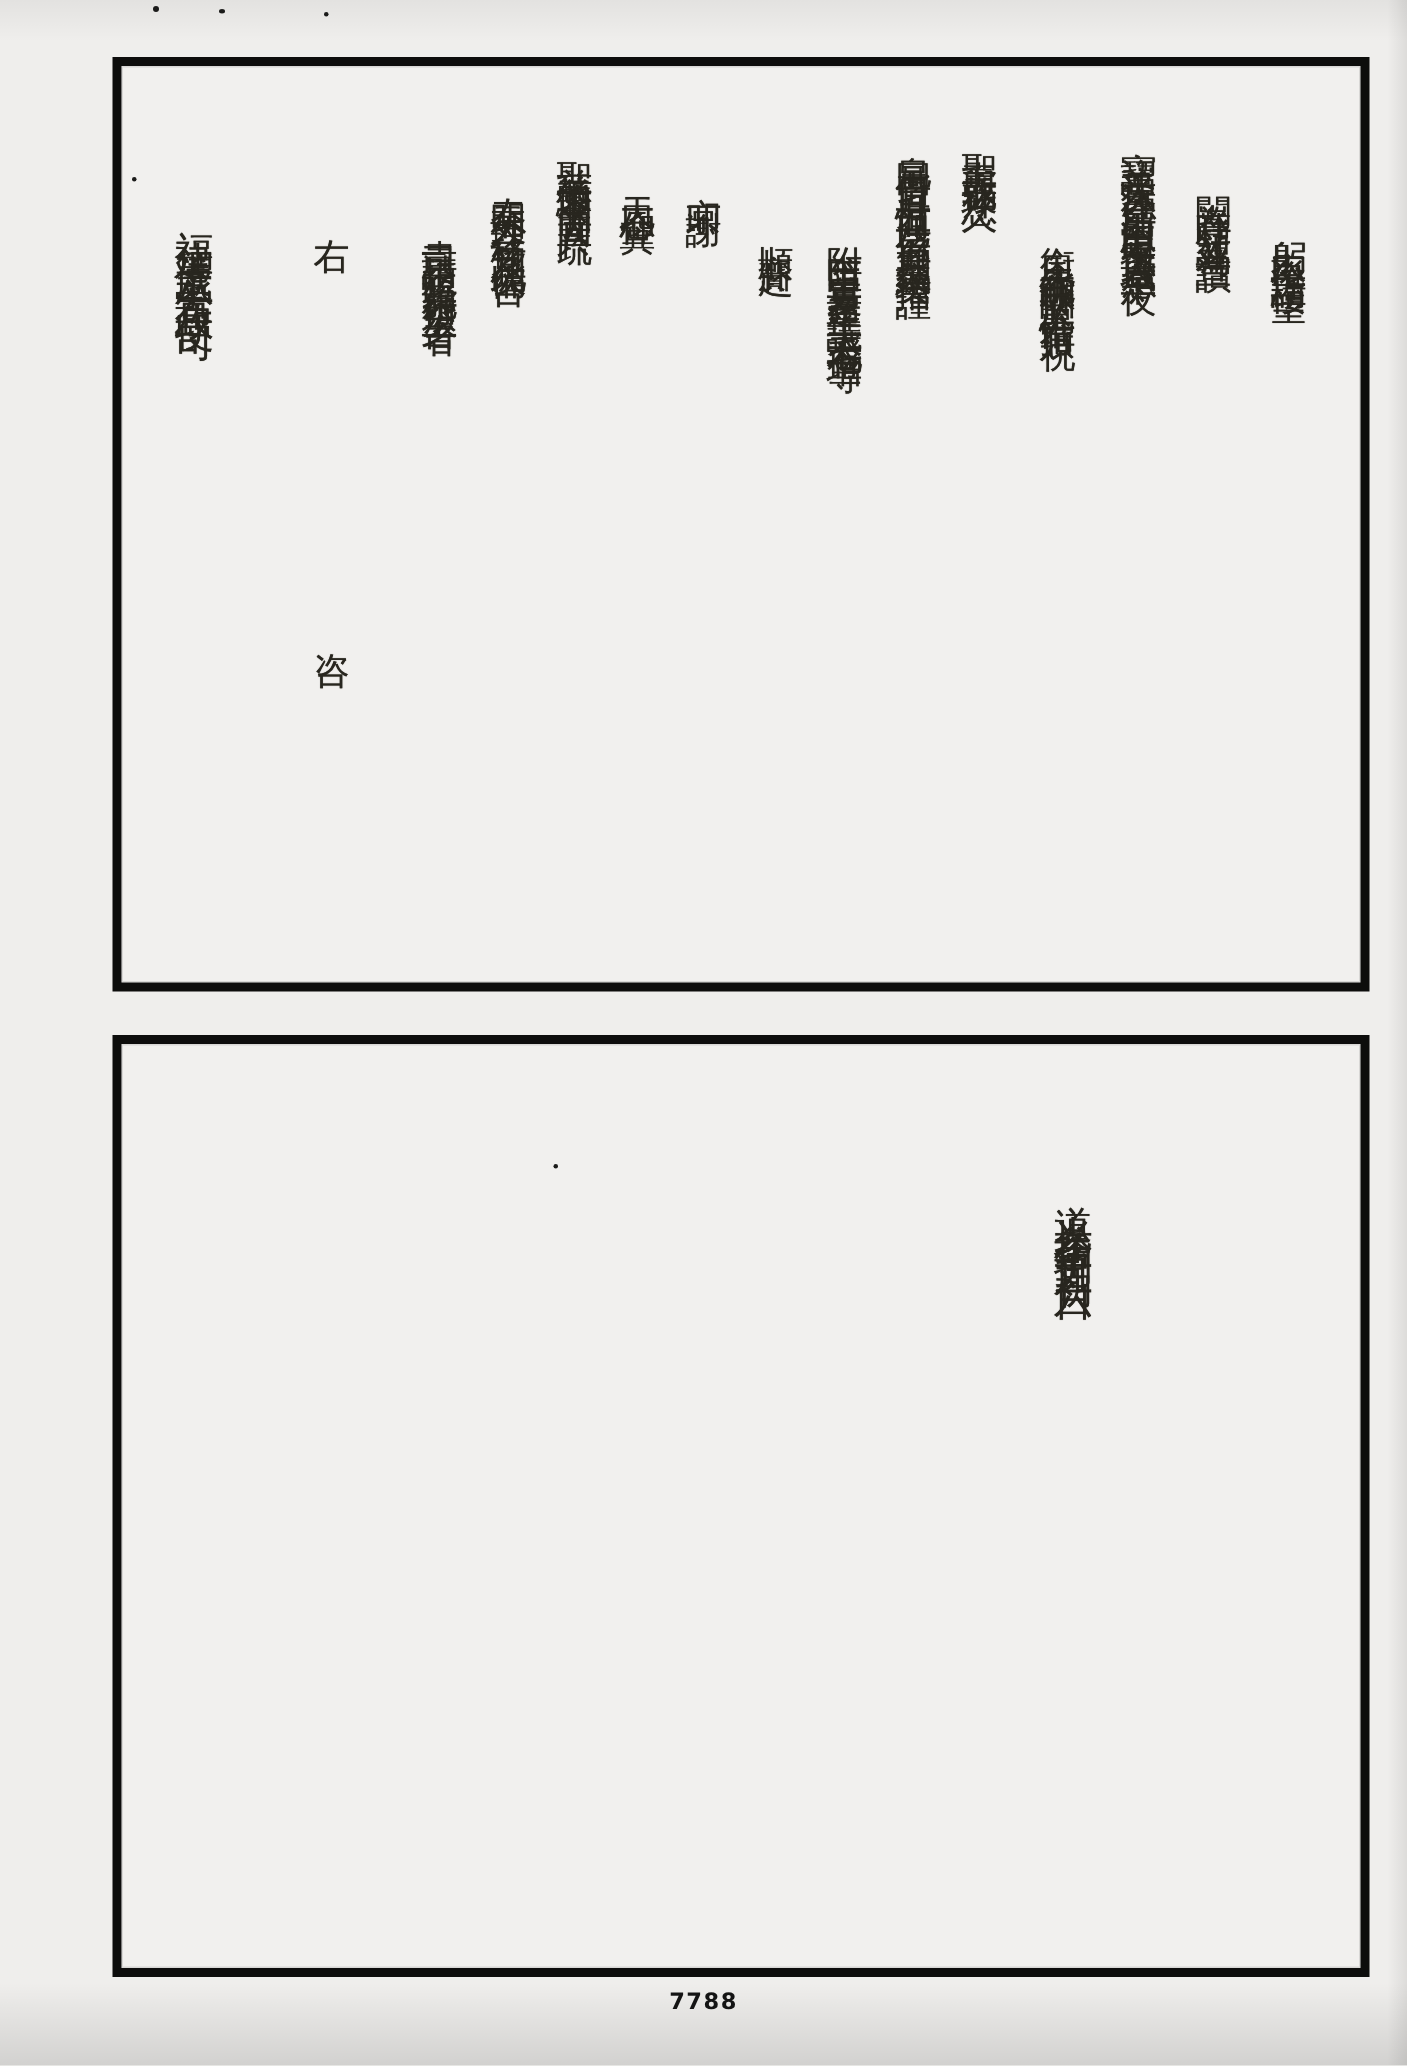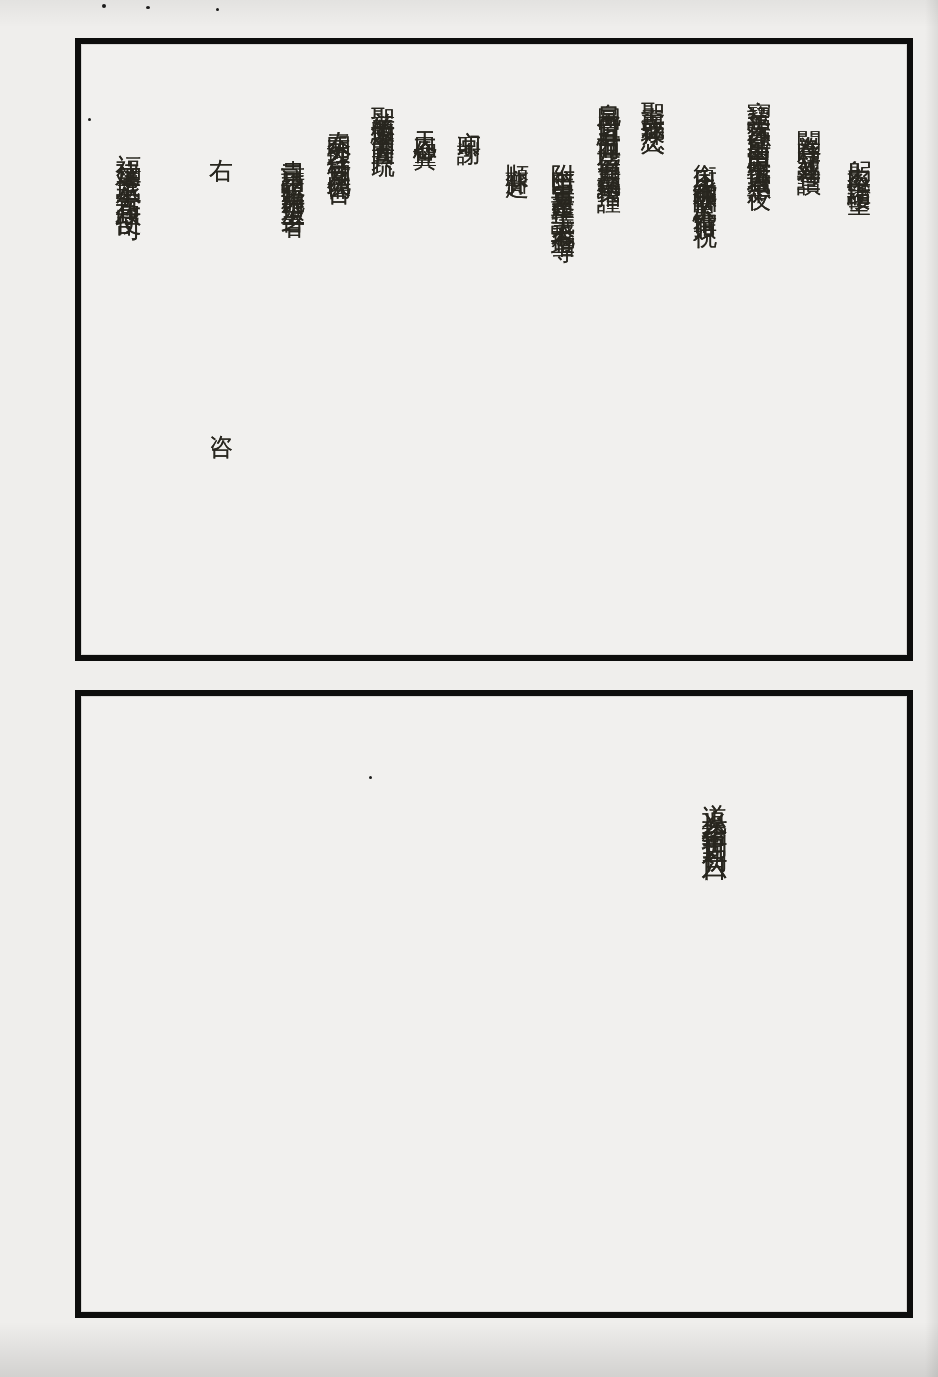--- a/index.html
+++ b/index.html
@@ -75,13 +75,14 @@
     <div class="vcol" style="right:670px;top:96px;">右</div>
     <div class="vcol" style="right:670px;top:372px;">咨</div>
     <div class="vcol lg" style="right:760px;top:89px;">福建等處承宣布政使司</div>
   </div>
 
   <div id="frame2" class="frame">
     <div class="speck" style="left:288px;top:80px;width:3px;height:3px;"></div>
     <div class="vcol date" style="right:174px;top:87px;">道光參拾年捌月初六日</div>
   </div>
 
+  <div id="page-number">7788</div>
 </div>
 
 </body></html>

